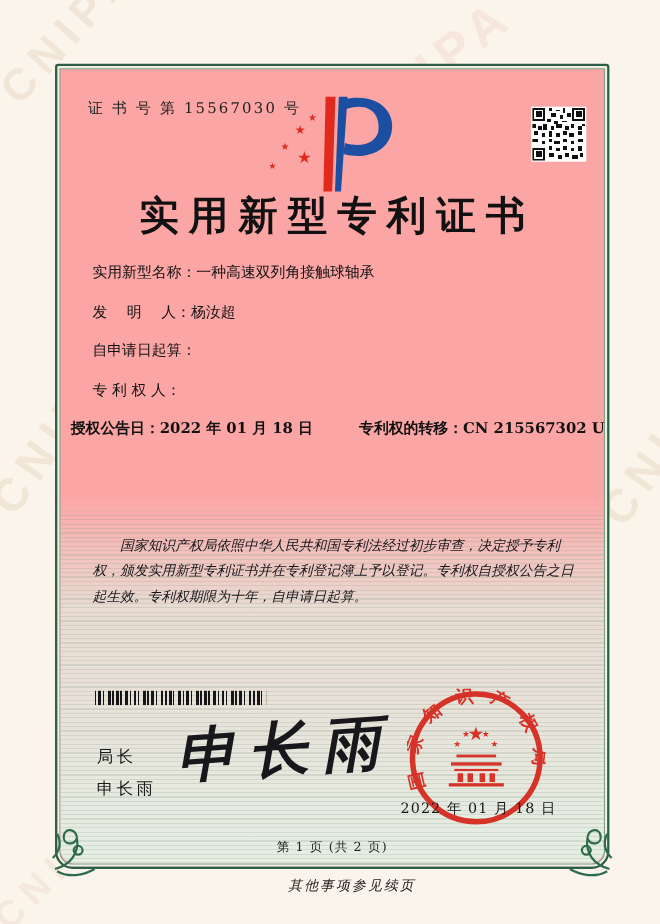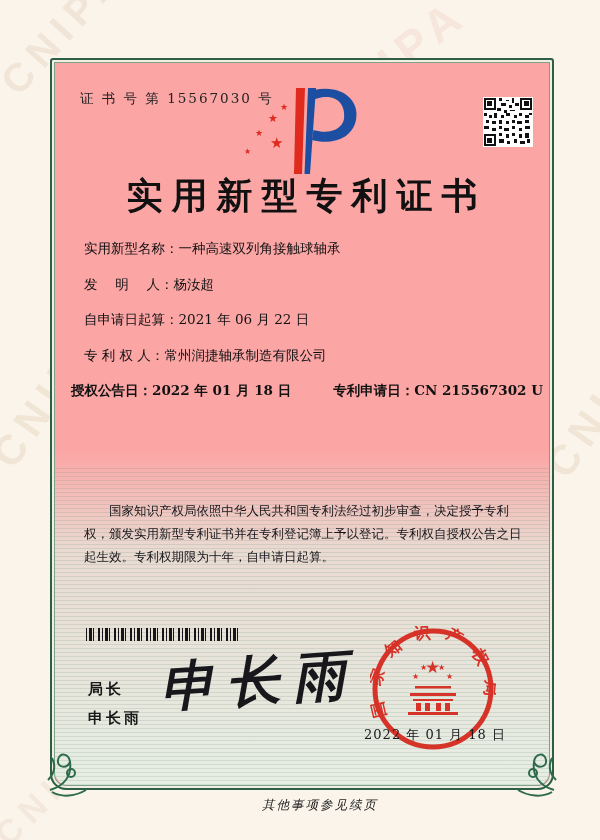--- a/index.html
+++ b/index.html
@@ -46,34 +46,34 @@
     position:absolute;left:0;right:0;top:112px;margin:0;text-align:center;
     font-size:36px;font-weight:bold;letter-spacing:9px;color:#111;text-indent:9px;
   }
   .fields{position:absolute;left:32px;top:178px;width:446px;font-size:13.5px;}
   .frow{display:flex;margin-bottom:14.5px;line-height:21px;}
   .flabel{flex:0 0 auto;white-space:pre;color:#111;}
   .fvalue{white-space:pre;color:#111;}
   .frow-double{display:flex;justify-content:center;font-weight:bold;}
   .fgroup{display:flex;}
   .fgroup-right{margin-left:42px;}
-  .paras{position:absolute;left:32px;top:439px;width:438px;font-size:12.5px;
-    line-height:1.85;color:#15151a;}
+  .paras{position:absolute;left:32px;top:424px;width:438px;font-size:12.5px;
+    font-style:italic;line-height:1.85;color:#15151a;}
   .paras p{margin:0;text-indent:2em;}
   .barcode{
     position:absolute;left:34px;top:568px;width:156px;height:13px;
     background:repeating-linear-gradient(90deg,
       #15151a 0 1.5px, transparent 1.5px 3.5px,
       #15151a 3.5px 6px, transparent 6px 7.5px,
       #15151a 7.5px 8.5px, transparent 8.5px 12px,
       #15151a 12px 14.5px, transparent 14.5px 16px);
   }
   .issuer{
     position:absolute;left:36px;top:614px;
-    font-family:"Liberation Sans", sans-serif;font-weight:bold;
+    font-family:"Liberation Sans", sans-serif;font-weight:normal;
     font-size:15px;line-height:29px;color:#1a1a1a;letter-spacing:3px;
   }
   .signature{
     position:absolute;left:108px;top:584px;width:240px;
     font-size:54px;font-weight:bold;font-style:italic;color:#17171c;
     letter-spacing:12px;transform:rotate(-4deg);white-space:nowrap;
   }
   .seal{position:absolute;left:318px;top:566px;width:126px;height:126px;opacity:0.94;}
   .seal-date{
     position:absolute;left:298px;top:666px;width:170px;text-align:center;
@@ -180,33 +180,31 @@
     <div class="frow">
       <span class="flabel">实用新型名称：</span>
       <span class="fvalue">一种高速双列角接触球轴承</span>
     </div>
     <div class="frow">
       <span class="flabel">发　 明 　人：</span>
       <span class="fvalue">杨汝超</span>
     </div>
     <div class="frow">
       <span class="flabel">自申请日起算：</span>
-      <span class="fvalue">2021 年 06 月 22 日</span>
     </div>
     <div class="frow">
       <span class="flabel">专 利 权 人：</span>
-      <span class="fvalue">常州润捷轴承制造有限公司</span>
     </div>
     <div class="frow frow-double">
       <span class="fgroup">
         <span class="flabel">授权公告日：</span>
         <span class="fvalue">2022 年 01 月 18 日</span>
       </span>
       <span class="fgroup fgroup-right">
-        <span class="flabel">专利申请日：</span>
+        <span class="flabel">专利权的转移：</span>
         <span class="fvalue">CN 215567302 U</span>
       </span>
     </div>
   </div>
 
   <div class="paras">
     <p>国家知识产权局依照中华人民共和国专利法经过初步审查，决定授予专利权，颁发实用新型专利证书并在专利登记簿上予以登记。专利权自授权公告之日起生效。专利权期限为十年，自申请日起算。</p>
   </div>
 
   <div class="barcode"></div>
@@ -254,15 +252,16 @@
   </svg>
   <svg class="ornament orn-br" viewBox="0 0 58 58">
     <g fill="none" stroke="#2e6b4a" stroke-width="2">
       <path d="M8,50 C22,46 30,36 28,22 C27,13 17,12 16,20 C15,28 25,29 28,22"></path>
       <path d="M10,52 C20,58 34,56 44,50"></path>
       <path d="M6,40 C12,34 14,26 10,18"></path>
     </g>
     <circle cx="29" cy="33" r="4" fill="none" stroke="#2e6b4a" stroke-width="2"></circle>
   </svg>
 
+  <div class="page-ind">第 1 页 (共 2 页)</div>
 </div>
 
 <div class="footer-note">其他事项参见续页</div>
 
 </body></html>

